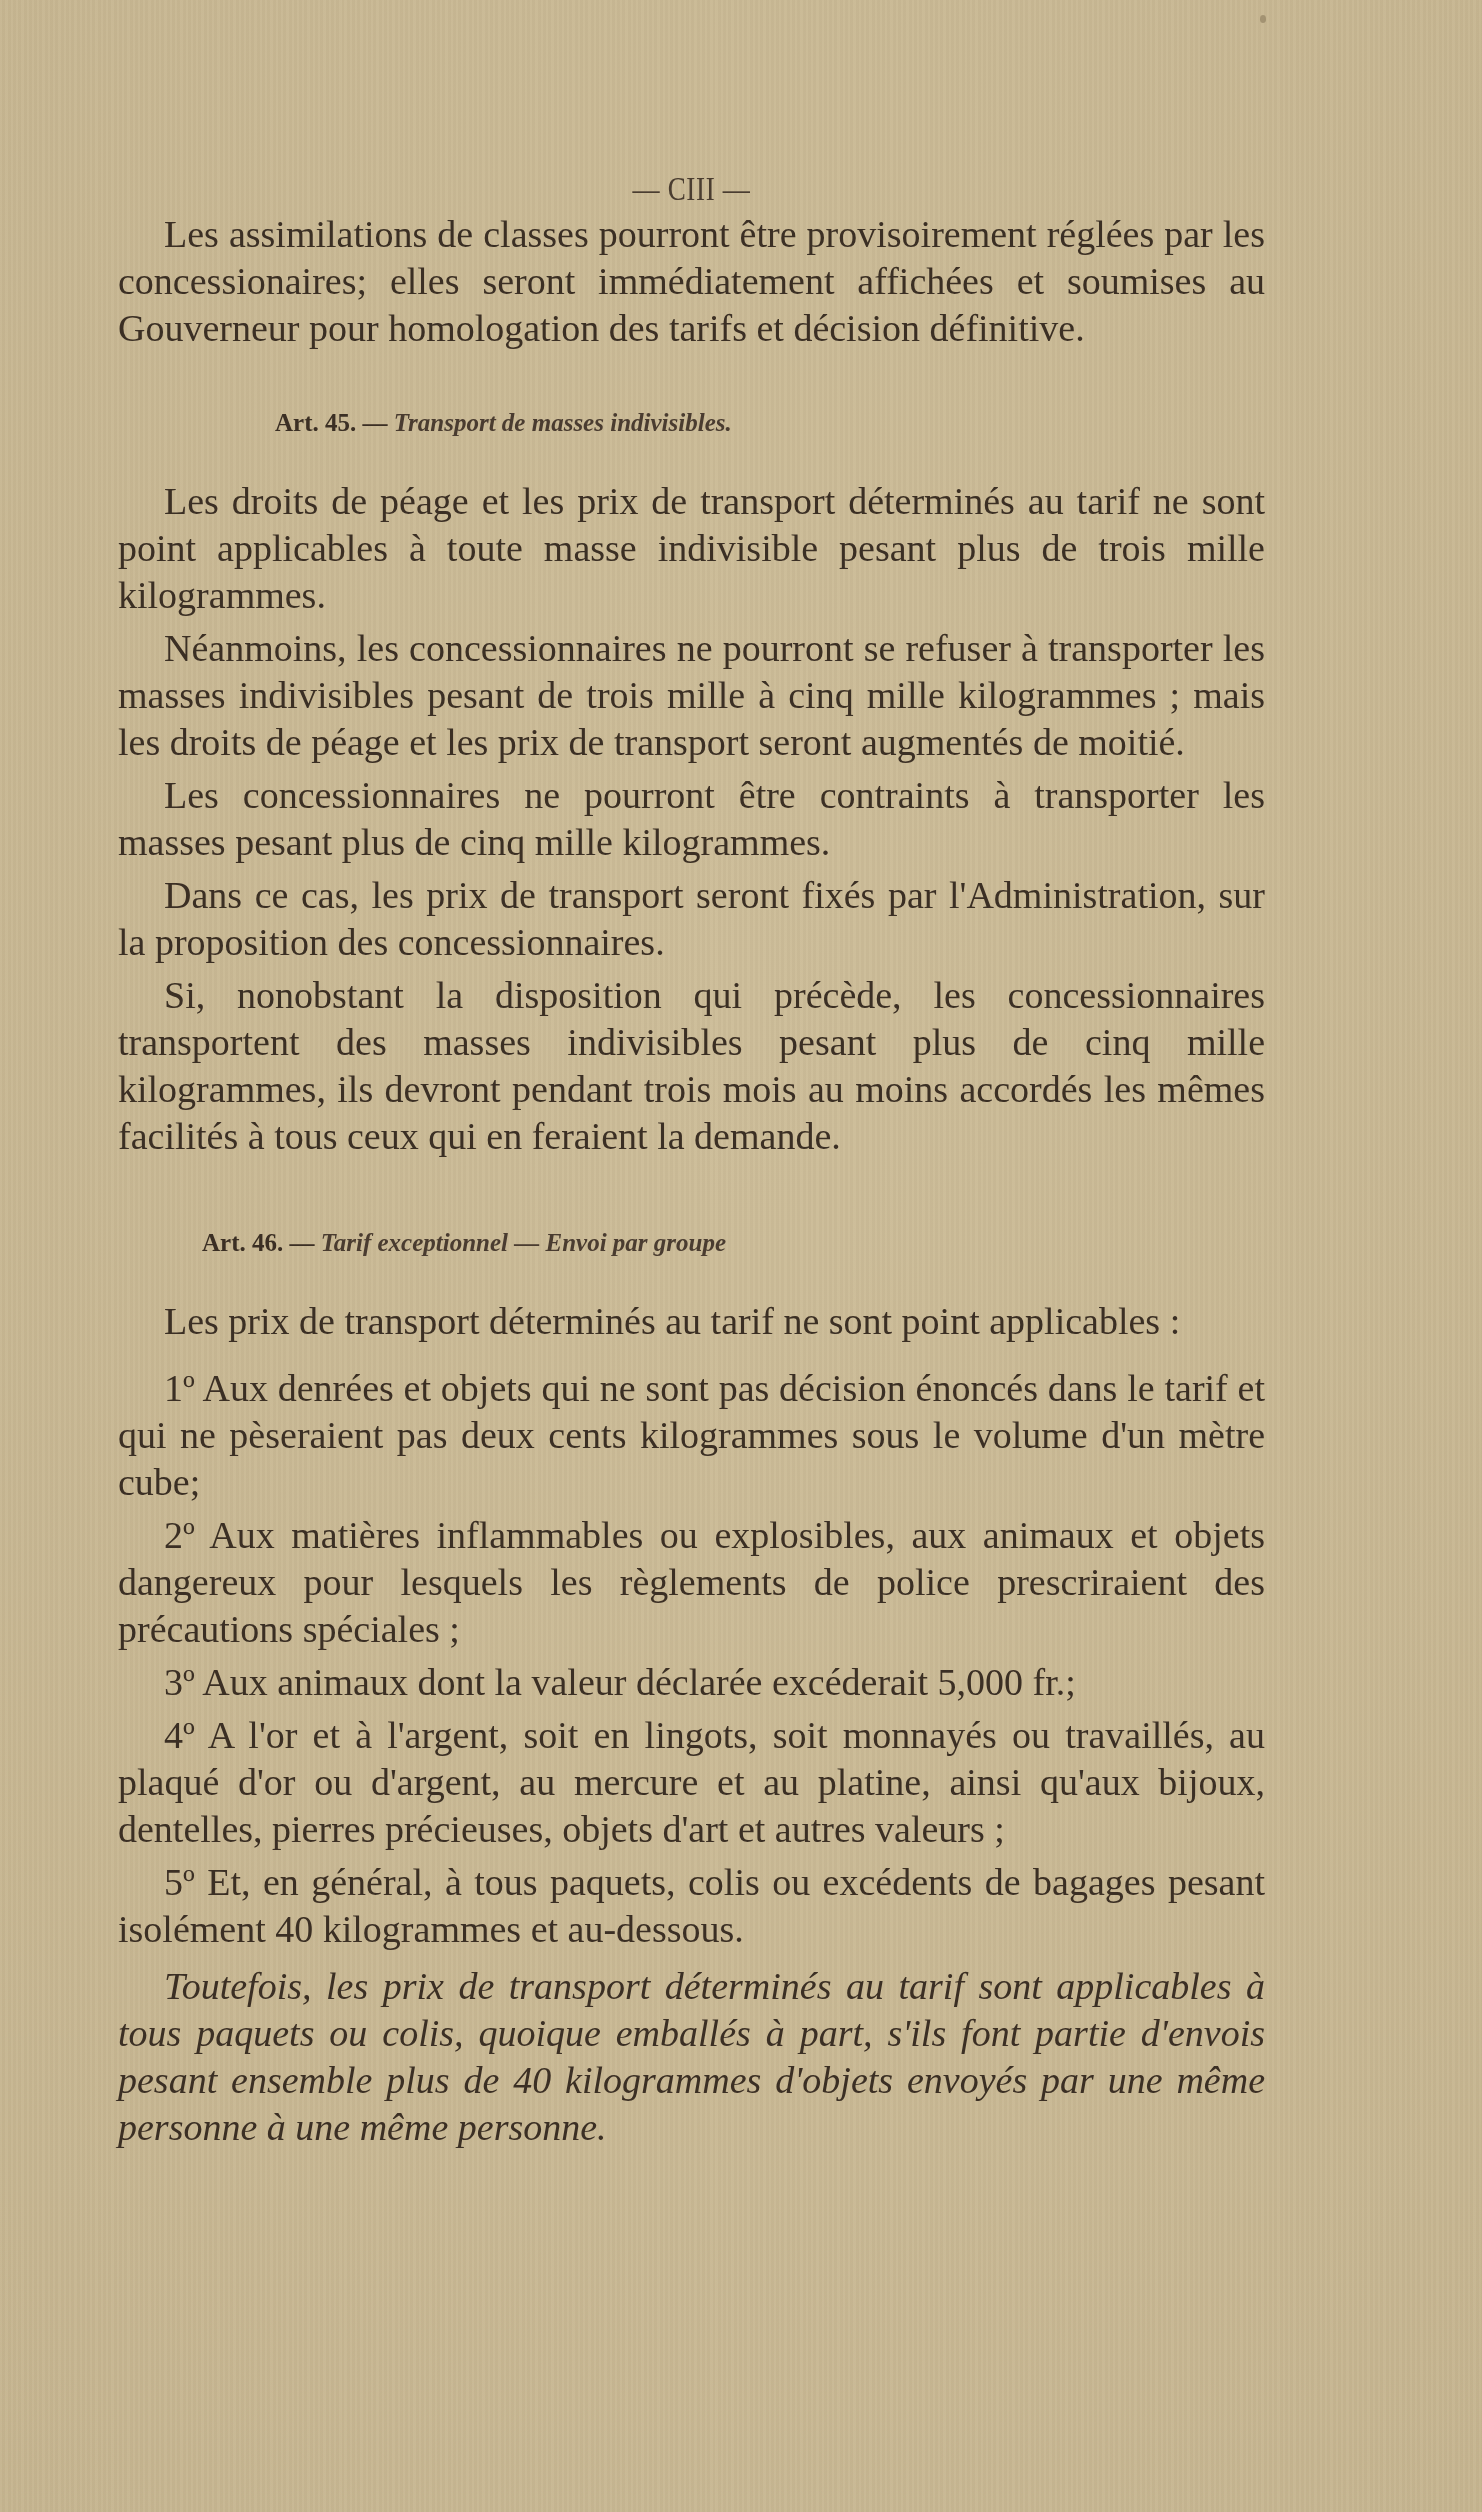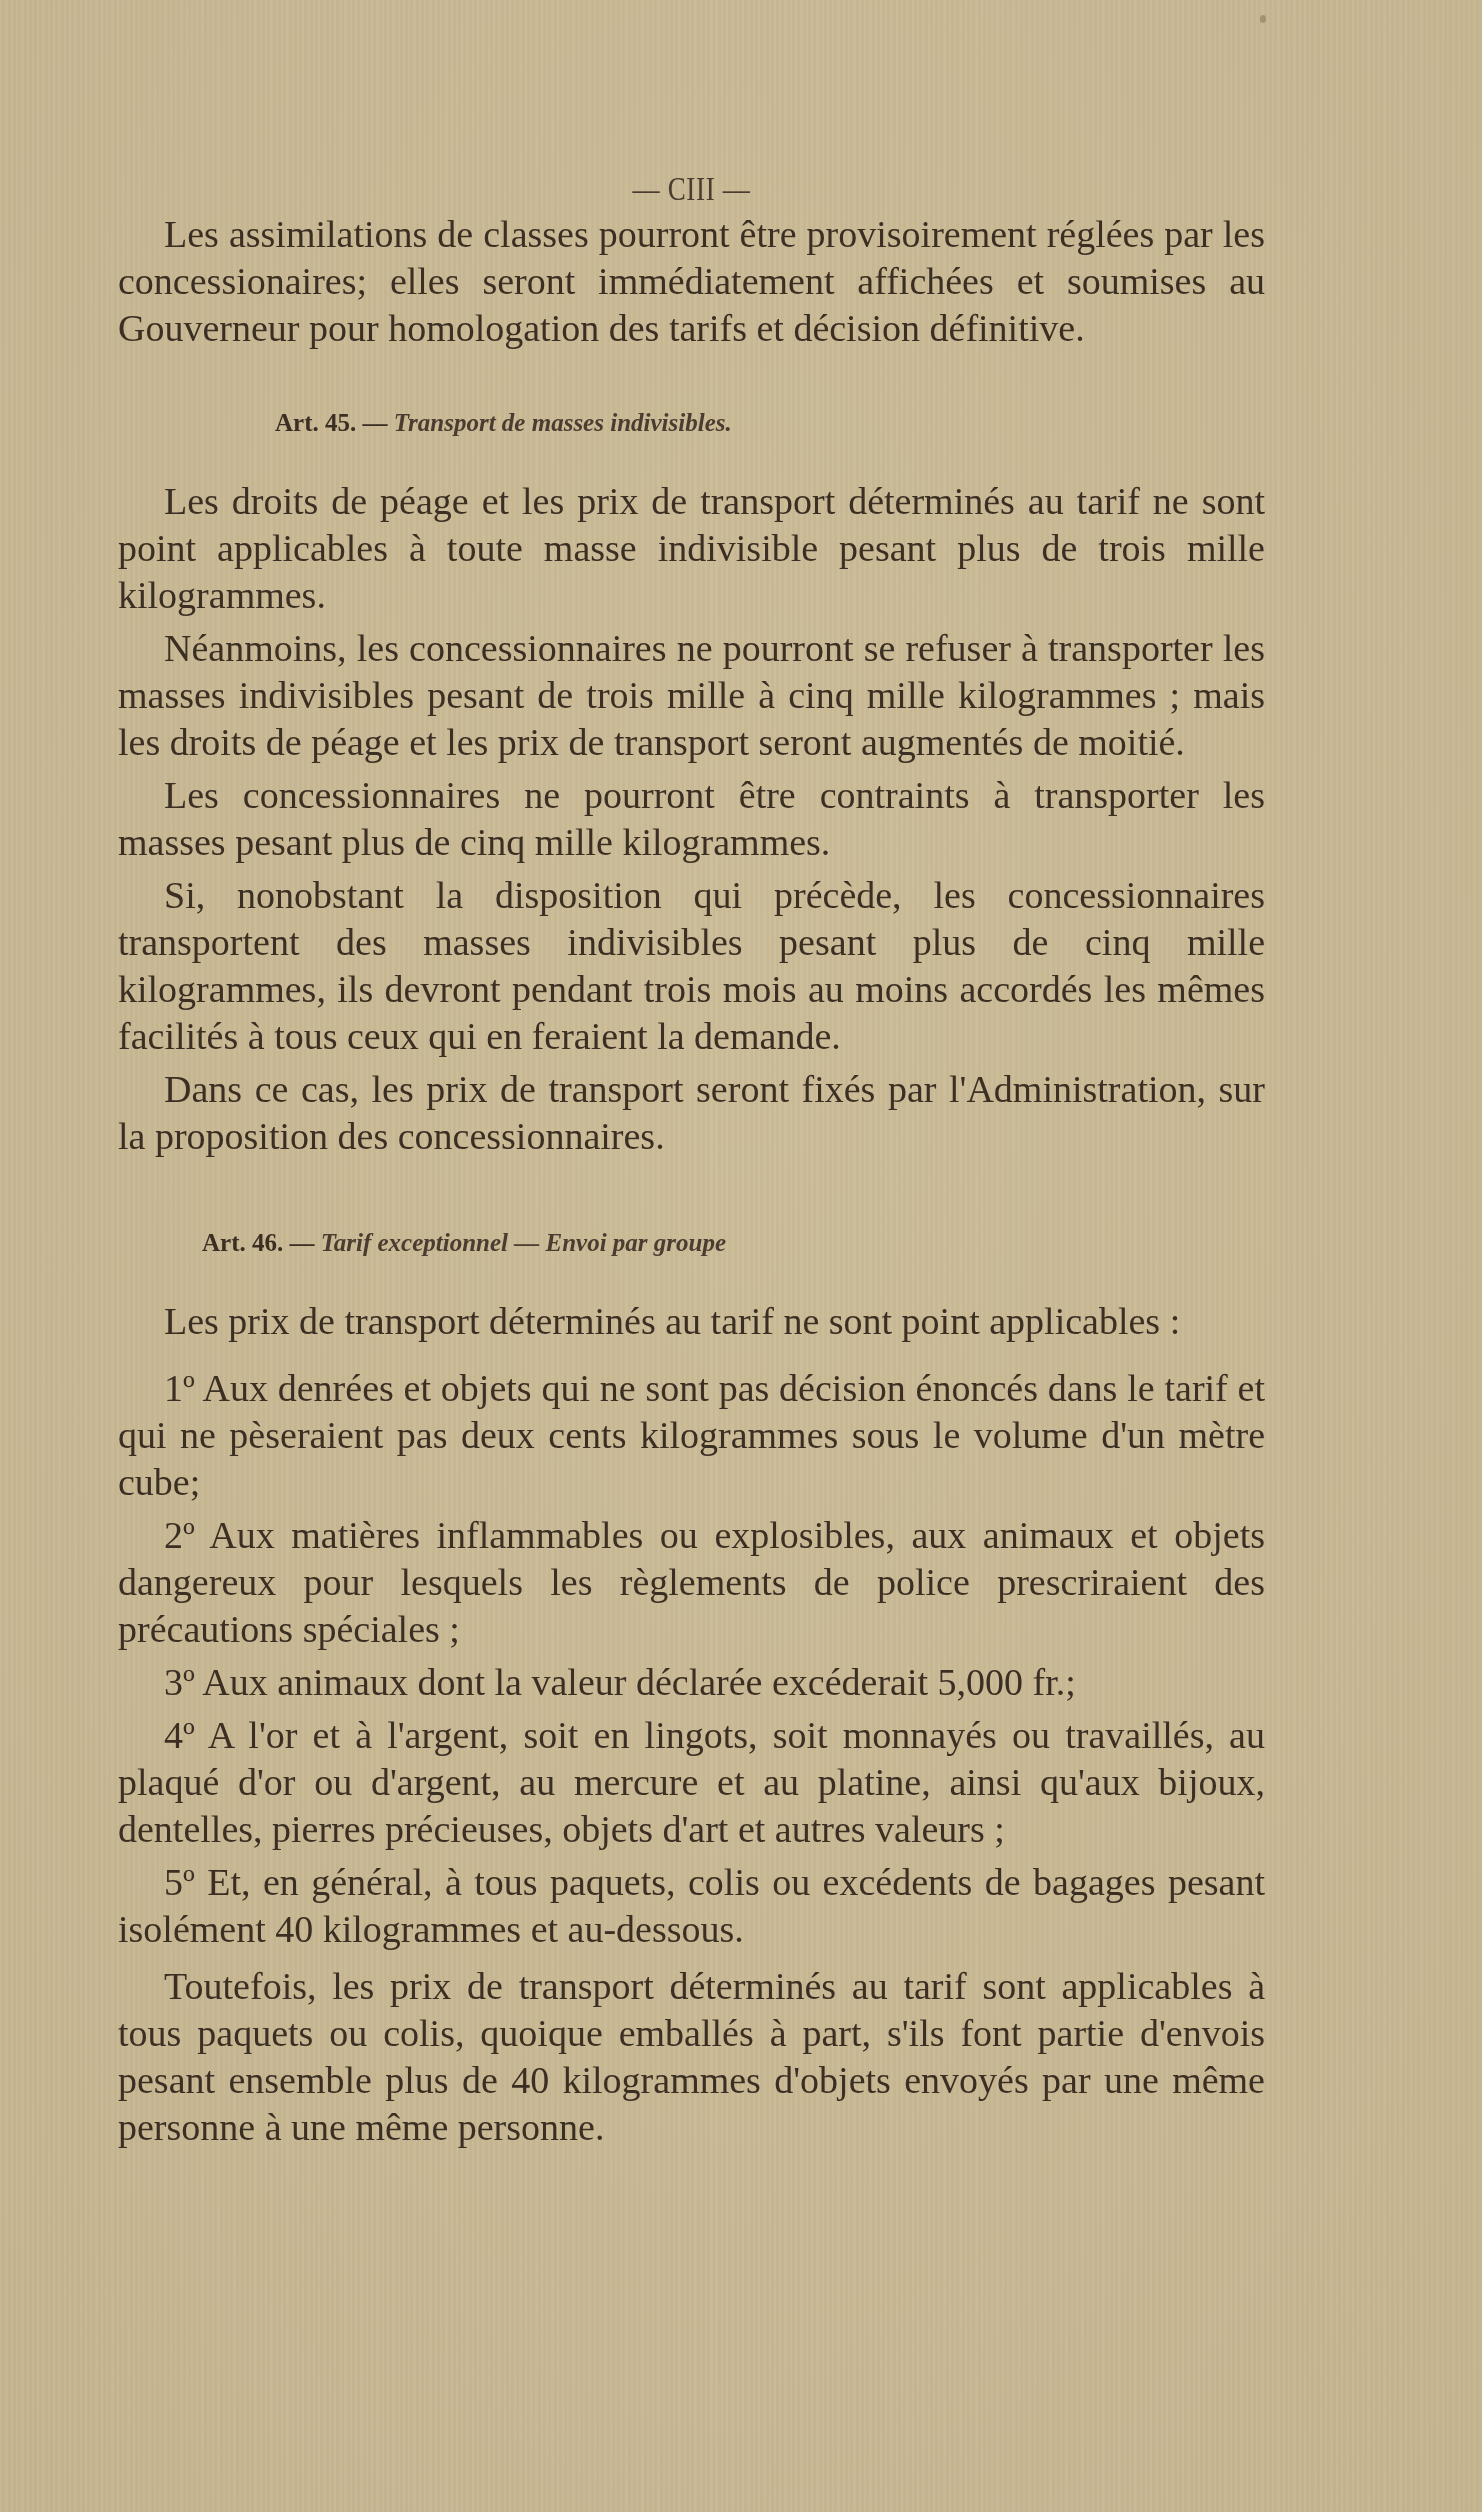--- a/index.html
+++ b/index.html
@@ -75,32 +75,32 @@
   <p class="para indent" style="margin-top:-1.5px;">Les assimilations de classes pourront être provisoirement réglées par les concessionaires; elles seront immédiatement affichées et soumises au Gouverneur pour homologation des tarifs et décision définitive.</p>
 
   <h2 class="article-heading art45">
     <span class="num">Art. 45. —</span>
     <span class="title">Transport de masses indivisibles.</span>
   </h2>
 
   <p class="para indent" style="margin-top:32px;">Les droits de péage et les prix de transport déterminés au tarif ne sont point applicables à toute masse indivisible pesant plus de trois mille kilogrammes.</p>
   <p class="para indent">Néanmoins, les concessionnaires ne pourront se refuser à transporter les masses indivisibles pesant de trois mille à cinq mille kilogrammes ; mais les droits de péage et les prix de transport seront augmentés de moitié.</p>
   <p class="para indent">Les concessionnaires ne pourront être contraints à transporter les masses pesant plus de cinq mille kilogrammes.</p>
+  <p class="para indent">Dans ce cas, les prix de transport seront fixés par l'Administration, sur la proposition des concessionnaires.</p>
   <p class="para indent">Si, nonobstant la disposition qui précède, les concessionnaires transportent des masses indivisibles pesant plus de cinq mille kilogrammes, ils devront pendant trois mois au moins accordés les mêmes facilités à tous ceux qui en feraient la demande.</p>
-  <p class="para indent">Dans ce cas, les prix de transport seront fixés par l'Administration, sur la proposition des concessionnaires.</p>
 
   <h2 class="article-heading art46">
     <span class="num">Art. 46. —</span>
     <span class="title">Tarif exceptionnel — Envoi par groupe</span>
   </h2>
 
   <p class="para indent" style="margin-top:32px;">Les prix de transport déterminés au tarif ne sont point applicables :</p>
 
   <p class="para list-item" style="margin-top:20px;">1º Aux denrées et objets qui ne sont pas décision énoncés dans le tarif et qui ne pèseraient pas deux cents kilogrammes sous le volume d'un mètre cube;</p>
   <p class="para list-item">2º Aux matières inflammables ou explosibles, aux animaux et objets dangereux pour lesquels les règlements de police prescriraient des précautions spéciales ;</p>
   <p class="para list-item">3º Aux animaux dont la valeur déclarée excéderait 5,000 fr.;</p>
   <p class="para list-item">4º A l'or et à l'argent, soit en lingots, soit monnayés ou travaillés, au plaqué d'or ou d'argent, au mercure et au platine, ainsi qu'aux bijoux, dentelles, pierres précieuses, objets d'art et autres valeurs ;</p>
   <p class="para list-item">5º Et, en général, à tous paquets, colis ou excédents de bagages pesant isolément 40 kilogrammes et au-dessous.</p>
 
-  <p class="para indent" style="margin-top:10.6px;">Toutefois, les prix de transport déterminés au tarif sont applicables à tous paquets ou colis, quoique emballés à part, s'ils font partie d'envois pesant ensemble plus de 40 kilogrammes d'objets envoyés par une même personne à une même personne.</p>
+  <p class="para indent" style="margin-top:10.6px;font-style:italic;">Toutefois, les prix de transport déterminés au tarif sont applicables à tous paquets ou colis, quoique emballés à part, s'ils font partie d'envois pesant ensemble plus de 40 kilogrammes d'objets envoyés par une même personne à une même personne.</p>
 
 </div>
 
 
 </body></html>

